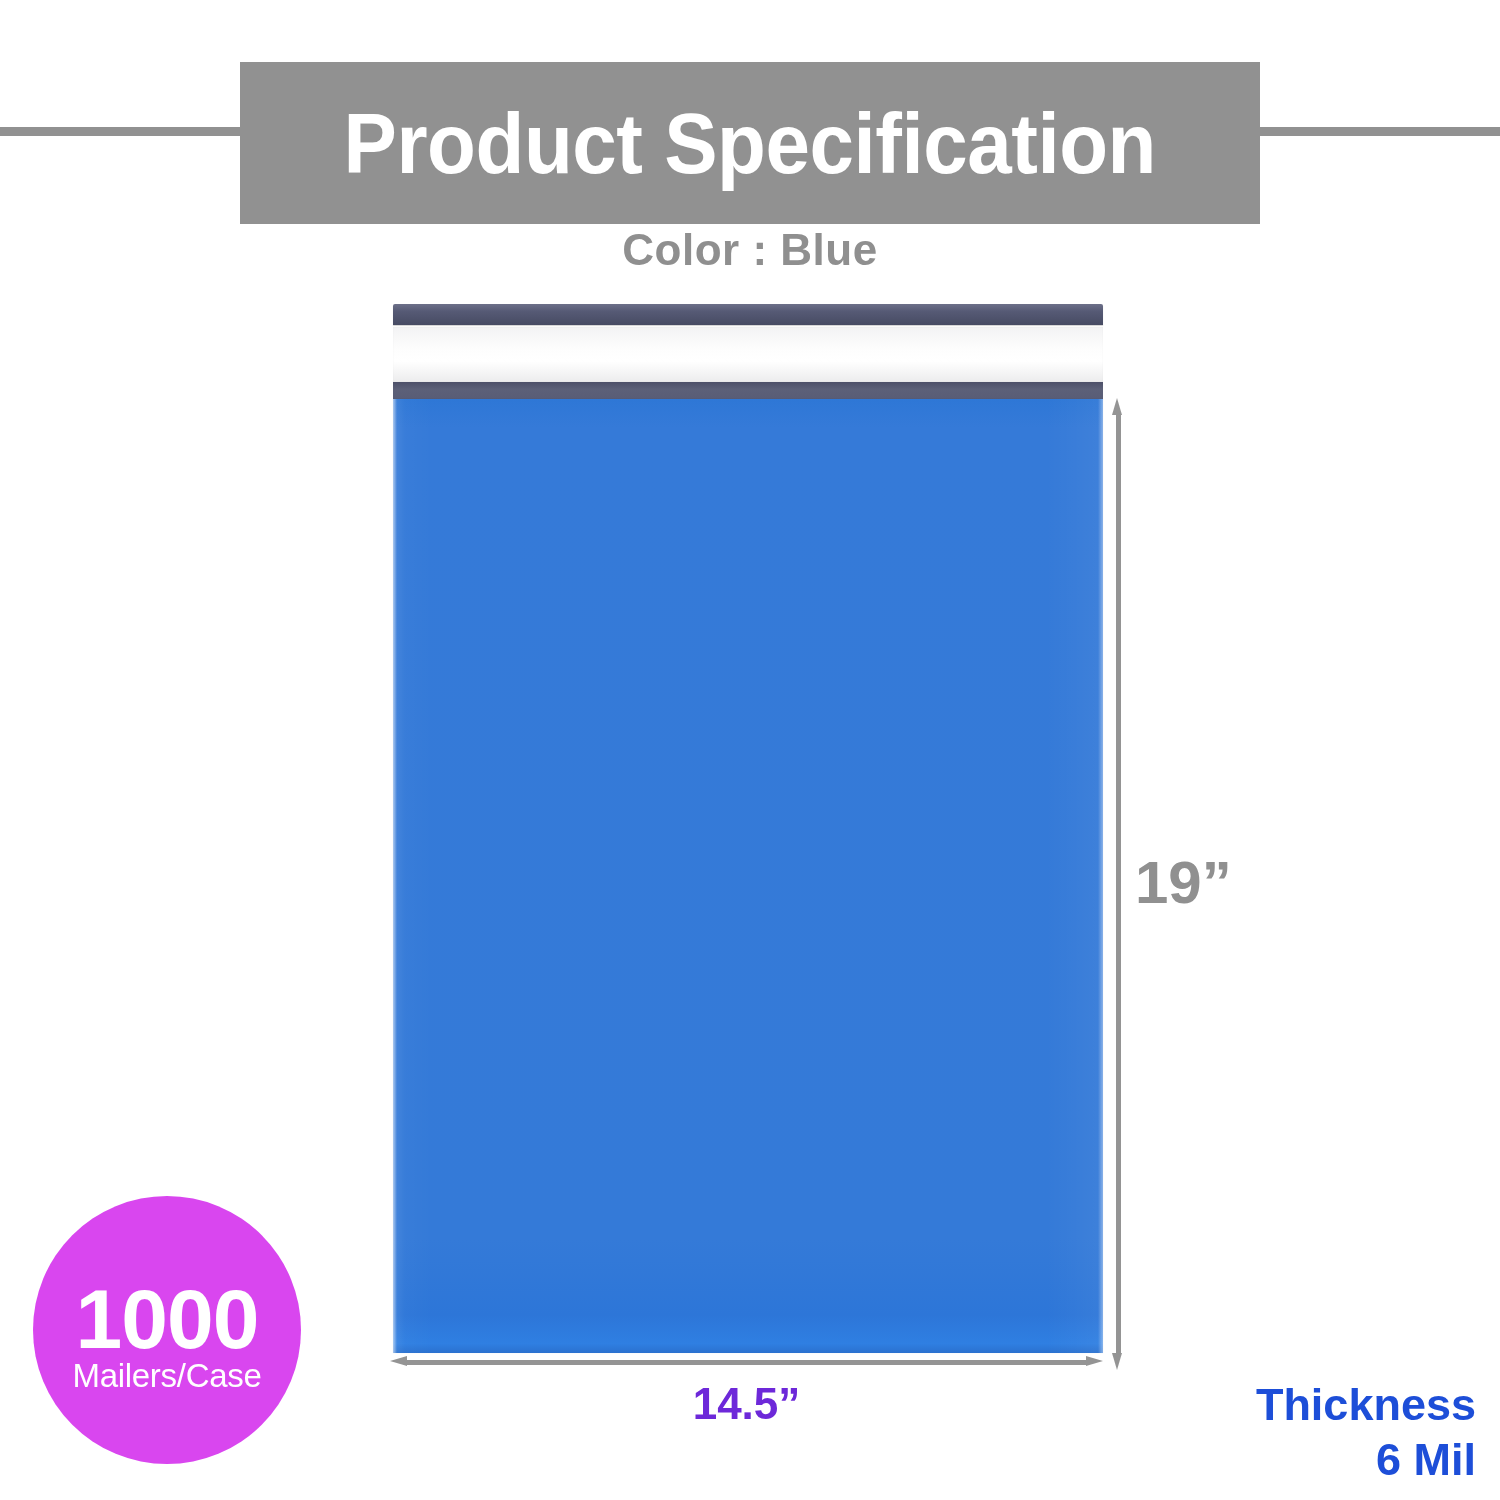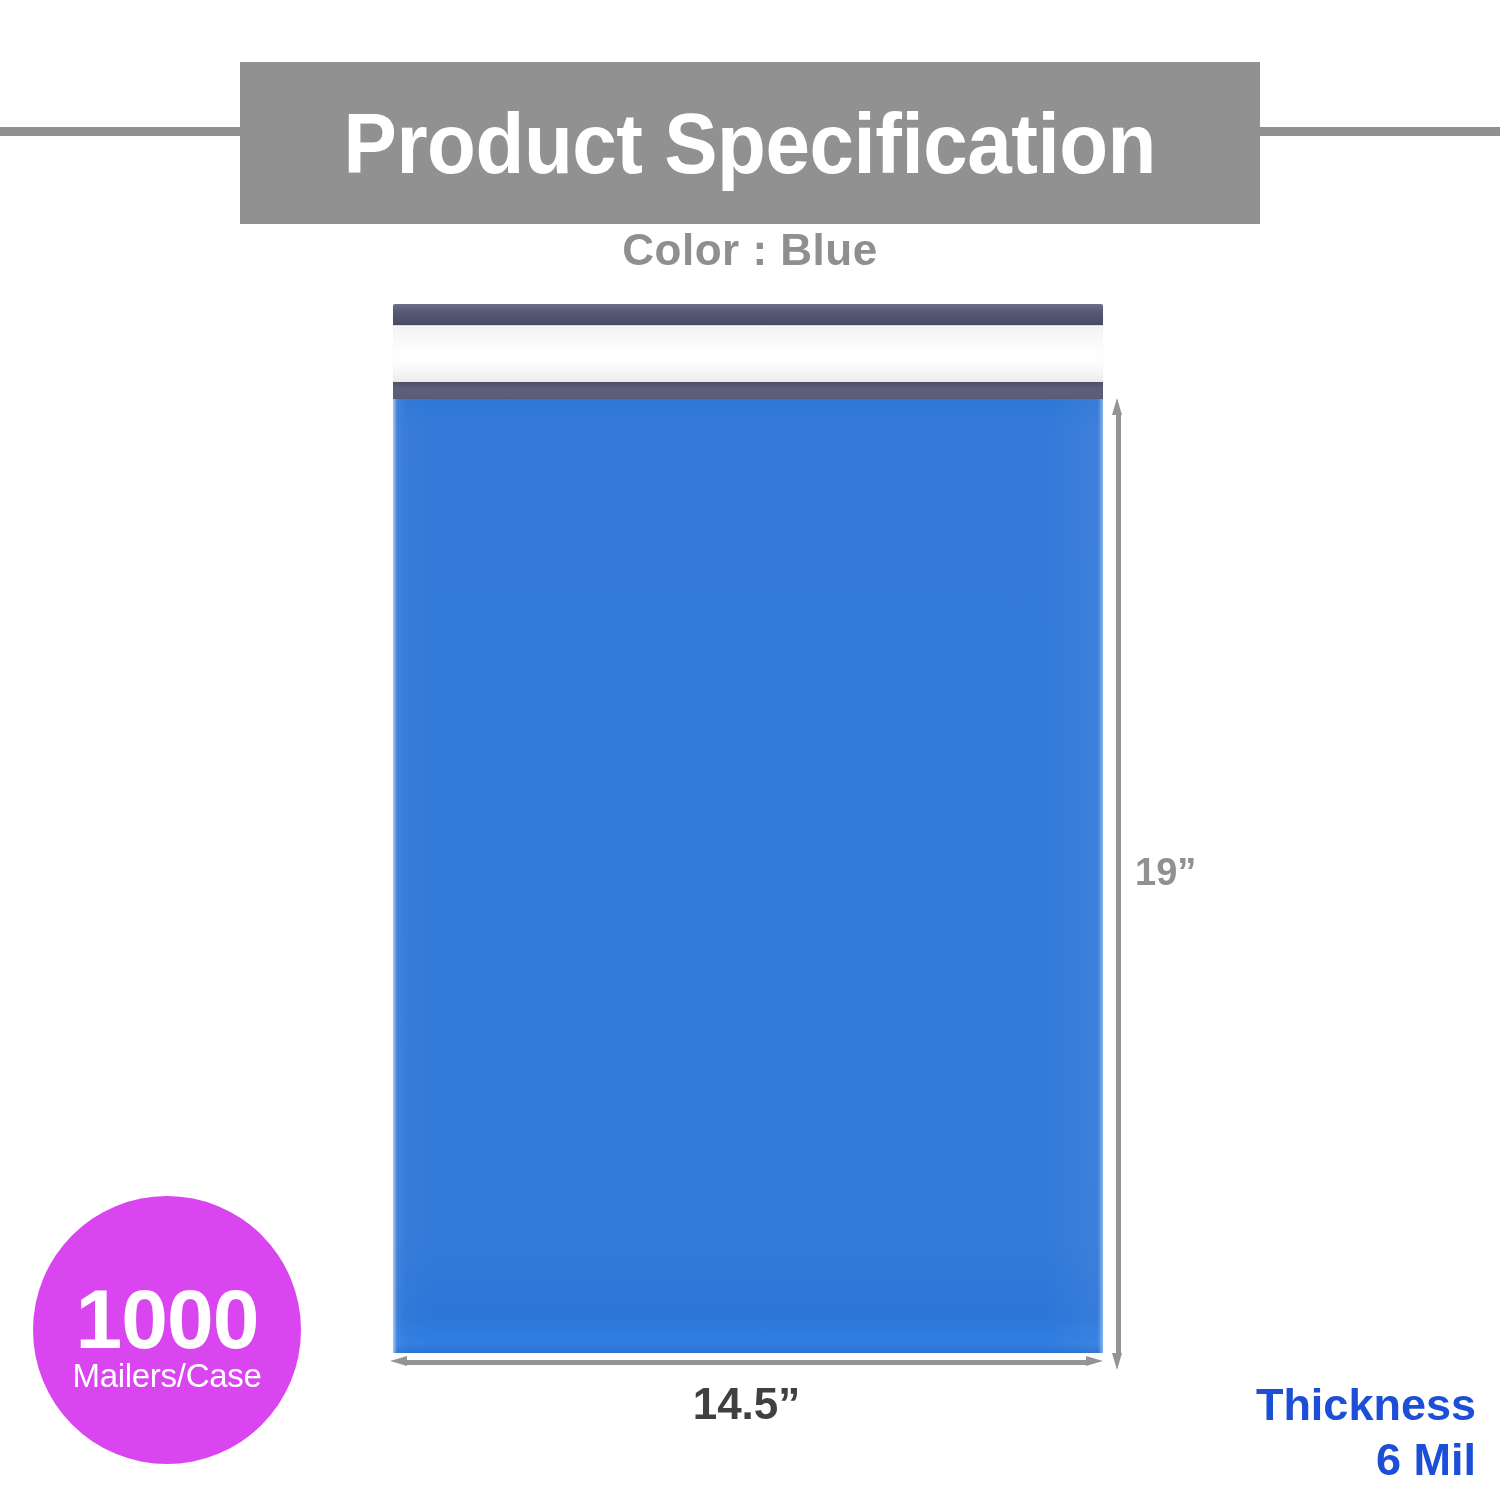--- a/index.html
+++ b/index.html
@@ -155,21 +155,21 @@
     border-right: 5.5px solid transparent;
   }
   .dim-vertical .arrow-up   { top: 0;    border-bottom: 17px solid #949494; }
   .dim-vertical .arrow-down { bottom: 0; border-top: 17px solid #949494; }
 
   .dim-vertical-label {
     position: absolute;
     left: 1135px;
     top: 853px;
     color: #909090;
-    font-size: 38px;
+    font-size: 60px;
     font-weight: 700;
     line-height: 1;
     white-space: nowrap;
   }
 
   .dim-horizontal {
     position: absolute;
     left: 390px;
     top: 1356px;
     width: 713px;
@@ -193,21 +193,21 @@
   }
   .dim-horizontal .arrow-left  { left: 0;  border-right: 17px solid #949494; }
   .dim-horizontal .arrow-right { right: 0; border-left: 17px solid #949494; }
 
   .dim-horizontal-label {
     position: absolute;
     left: 390px;
     top: 1382px;
     width: 713px;
     text-align: center;
-    color: #404040;
+    color: #6d28d9;
     font-size: 44px;
     font-weight: 700;
     line-height: 1;
   }
 
   
   .qty-badge {
     position: absolute;
     left: 33px;
     top: 1196px;

